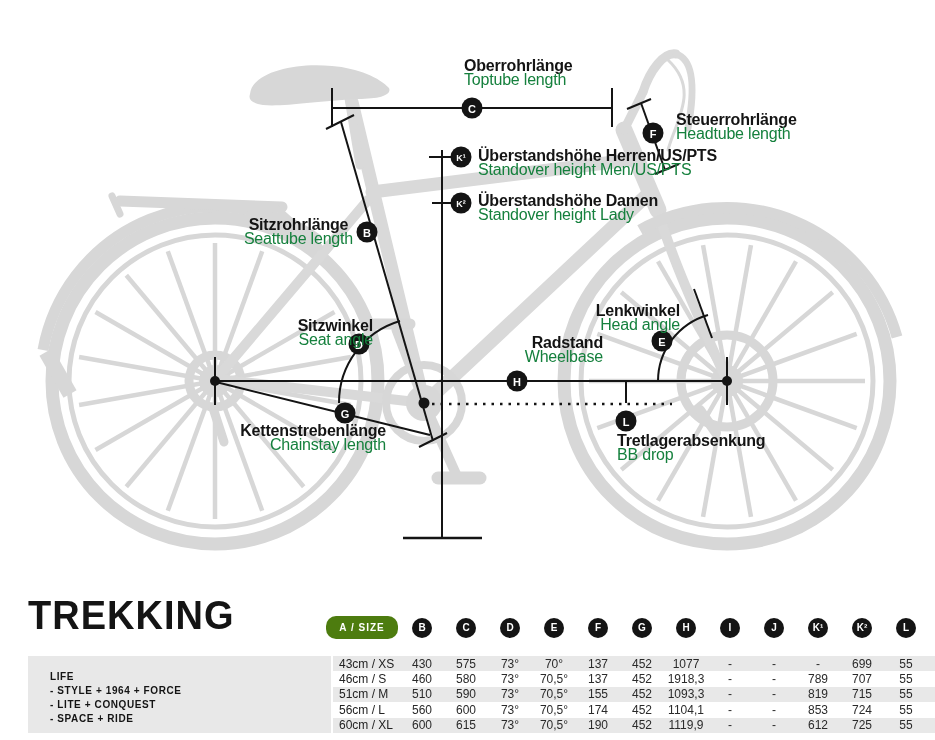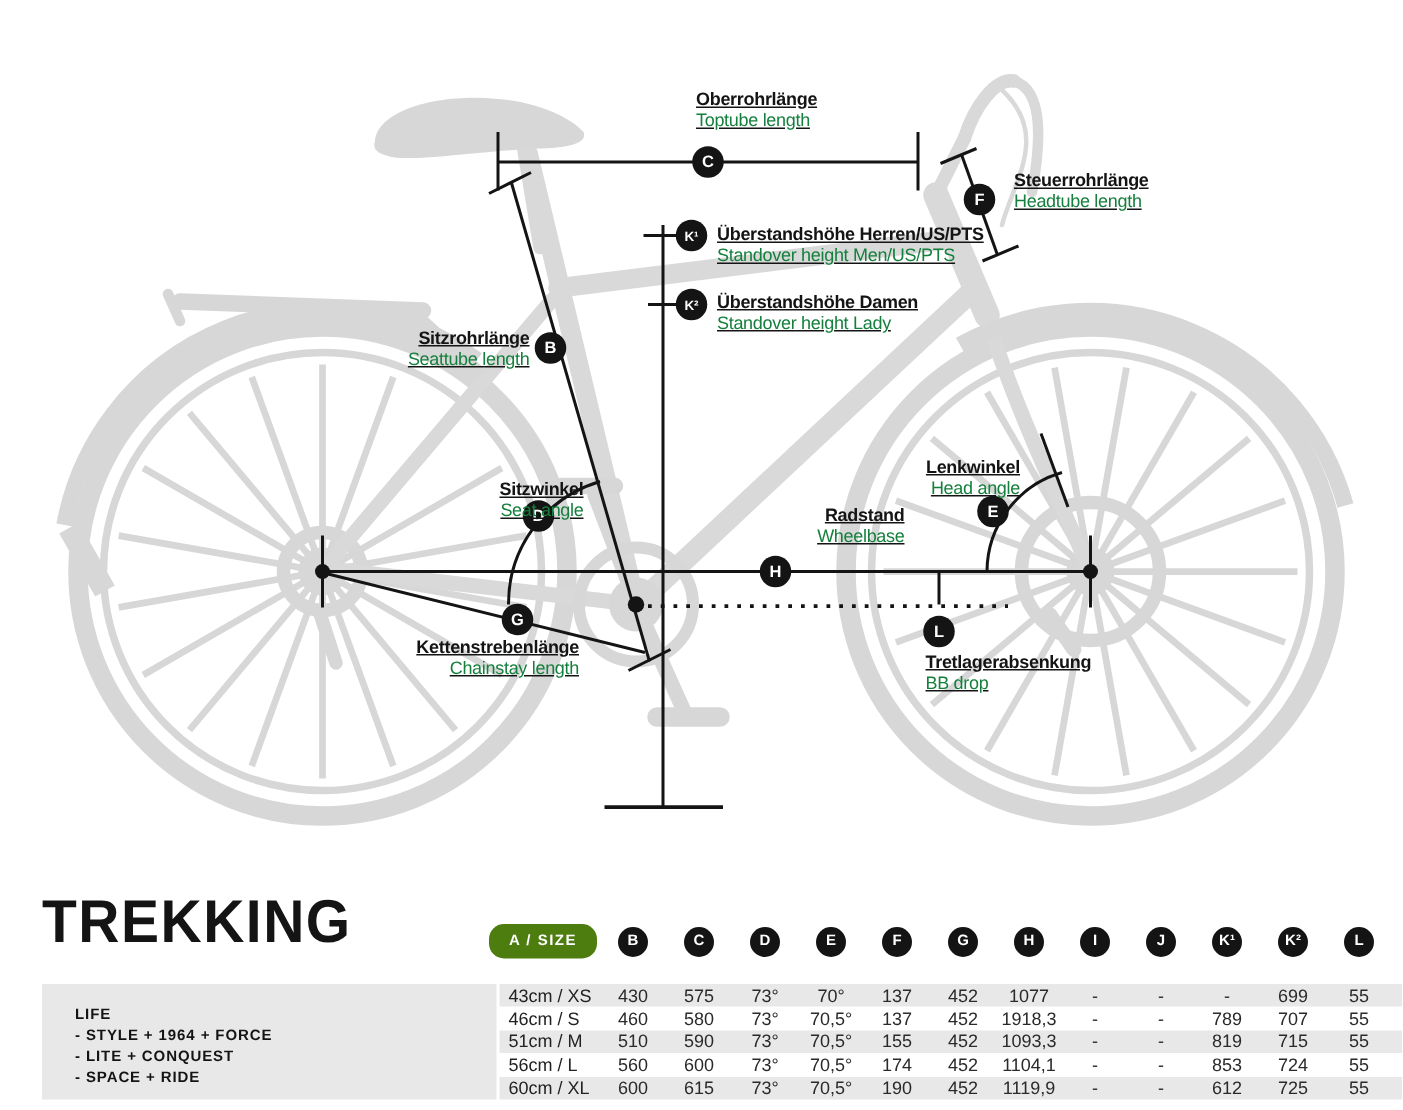--- a/index.html
+++ b/index.html
@@ -1,23 +1,23 @@
 <!DOCTYPE html>
 <html><head>
 <meta charset="utf-8">
 <style>
   html,body{margin:0;padding:0;background:#fff;}
   #canvas{position:relative;width:935px;height:740px;background:#fff;overflow:hidden;
           font-family:"Liberation Sans",sans-serif;color:#141414;}
   svg{position:absolute;left:0;top:0;}
   
-  .dlabel{position:absolute;font-size:12px;line-height:14px;white-space:nowrap;letter-spacing:-0.2px;text-decoration:underline;}
+  .dlabel{position:absolute;font-size:16px;line-height:14px;white-space:nowrap;letter-spacing:-0.2px;}
   .dlabel .de{font-weight:bold;}
   .dlabel .en{color:#15803d;}
-  .dlabel.right{text-align:right;}
+  .dlabel.right{text-align:center;}
   .dlabel.center{text-align:right;}
   
   .badge{position:absolute;width:21px;height:21px;border-radius:50%;background:#141414;color:#fff;
          font-weight:bold;font-size:11px;display:flex;align-items:center;justify-content:center;
          transform:translate(-50%,-50%);}
   .badge.small{font-size:9px;}
   
   .logo{position:absolute;left:28px;top:593px;font-size:38px;font-weight:bold;letter-spacing:1px;
         transform:scaleY(1.06);transform-origin:top left;}
   .panel{position:absolute;left:28px;top:656px;width:303px;height:77px;background:#e8e8e8;}
@@ -178,21 +178,21 @@
     <div class="en">Standover height Men/US/PTS</div>
   </div>
   <div class="dlabel" style="left:478px;top:194px">
     <div class="de">Überstandshöhe Damen</div>
     <div class="en">Standover height Lady</div>
   </div>
   <div class="dlabel right" style="right:582px;top:218px">
     <div class="de">Sitzrohrlänge</div>
     <div class="en">Seattube length</div>
   </div>
-  <div class="dlabel center" style="left:269px;top:319px;width:120px">
+  <div class="dlabel center" style="left:253px;top:319px;width:120px">
     <div class="de">Sitzwinkel</div>
     <div class="en">Seat angle</div>
   </div>
   <div class="dlabel center" style="left:560px;top:304px;width:120px">
     <div class="de">Lenkwinkel</div>
     <div class="en">Head angle</div>
   </div>
   <div class="dlabel center" style="left:483px;top:336px;width:120px">
     <div class="de">Radstand</div>
     <div class="en">Wheelbase</div>

